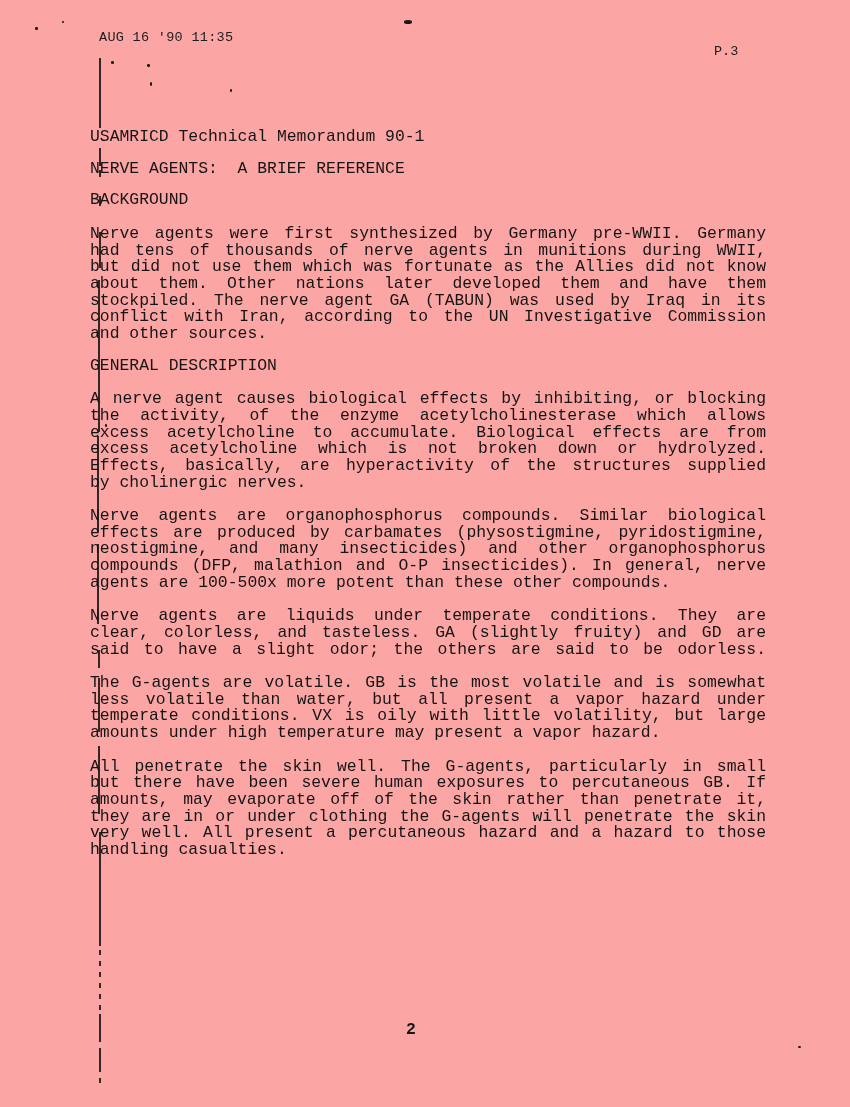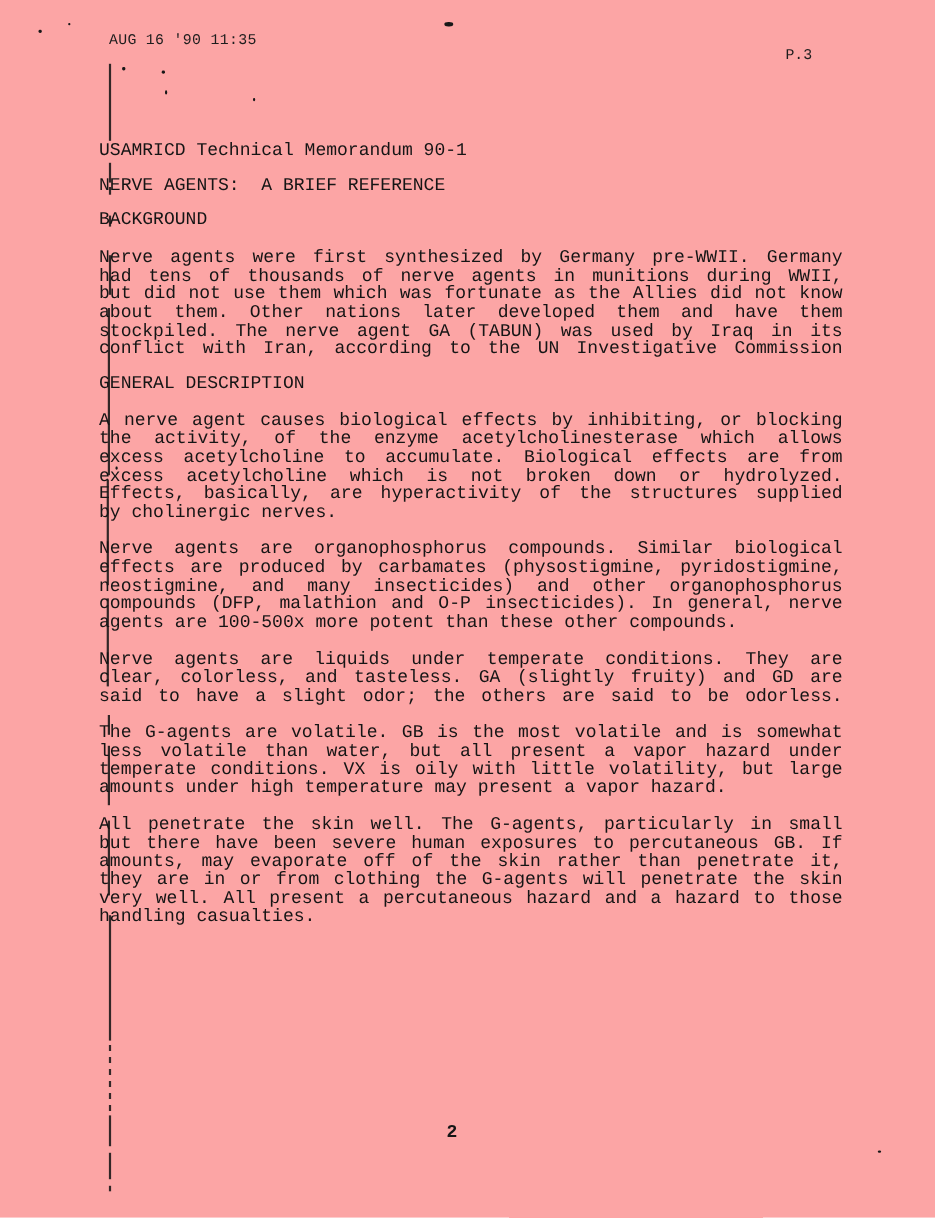--- a/index.html
+++ b/index.html
@@ -63,20 +63,21 @@
     <div class="doc-line heading m2">NERVE AGENTS:  A BRIEF REFERENCE</div>
     <div id="sections">
         <div class="doc-line heading m2">BACKGROUND</div>
         <div class="para m1">
           <div class="doc-line just">Nerve agents were first synthesized by Germany pre-WWII. Germany</div>
           <div class="doc-line just">had tens of thousands of nerve agents in munitions during WWII,</div>
           <div class="doc-line just">but did not use them which was fortunate as the Allies did not know</div>
           <div class="doc-line just">about them.  Other nations later developed them and have them</div>
           <div class="doc-line just">stockpiled.  The nerve agent GA (TABUN) was used by Iraq in its</div>
           <div class="doc-line just">conflict with Iran, according to the UN Investigative Commission</div>
+          <div class="doc-line">and other sources.</div>
         </div>
         <div class="doc-line heading m2">GENERAL DESCRIPTION</div>
         <div class="para m1">
           <div class="doc-line just">A nerve agent causes biological effects by inhibiting, or blocking</div>
           <div class="doc-line just">the activity, of the enzyme acetylcholinesterase which allows</div>
           <div class="doc-line just">excess acetylcholine to accumulate.  Biological effects are from</div>
           <div class="doc-line just">excess acetylcholine which is not broken down or hydrolyzed.</div>
           <div class="doc-line just">Effects, basically, are hyperactivity of the structures supplied</div>
           <div class="doc-line">by cholinergic nerves.</div>
         </div>
@@ -95,21 +96,21 @@
         <div class="para m1">
           <div class="doc-line just">The G-agents are volatile.  GB is the most volatile and is somewhat</div>
           <div class="doc-line just">less volatile than water, but all present a vapor hazard under</div>
           <div class="doc-line just">temperate conditions.  VX is oily with little volatility, but large</div>
           <div class="doc-line">amounts under high temperature may present a vapor hazard.</div>
         </div>
         <div class="para m1">
           <div class="doc-line just">All penetrate the skin well.  The G-agents, particularly in small</div>
           <div class="doc-line just">but there have been severe human exposures to percutaneous GB.  If</div>
           <div class="doc-line just">amounts, may evaporate off of the skin rather than penetrate it,</div>
-          <div class="doc-line just">they are in or from clothing the G-agents will penetrate the skin</div>
+          <div class="doc-line just">they are in or under clothing the G-agents will penetrate the skin</div>
           <div class="doc-line just">very well.  All present a percutaneous hazard and a hazard to those</div>
           <div class="doc-line">handling casualties.</div>
         </div>
       </div>
   </div>
 
   <div class="page-num">2</div>
 
   <div class="crease" style="top:58px;height:70px;"></div>
   <div class="crease" style="top:148px;height:18px;"></div>

